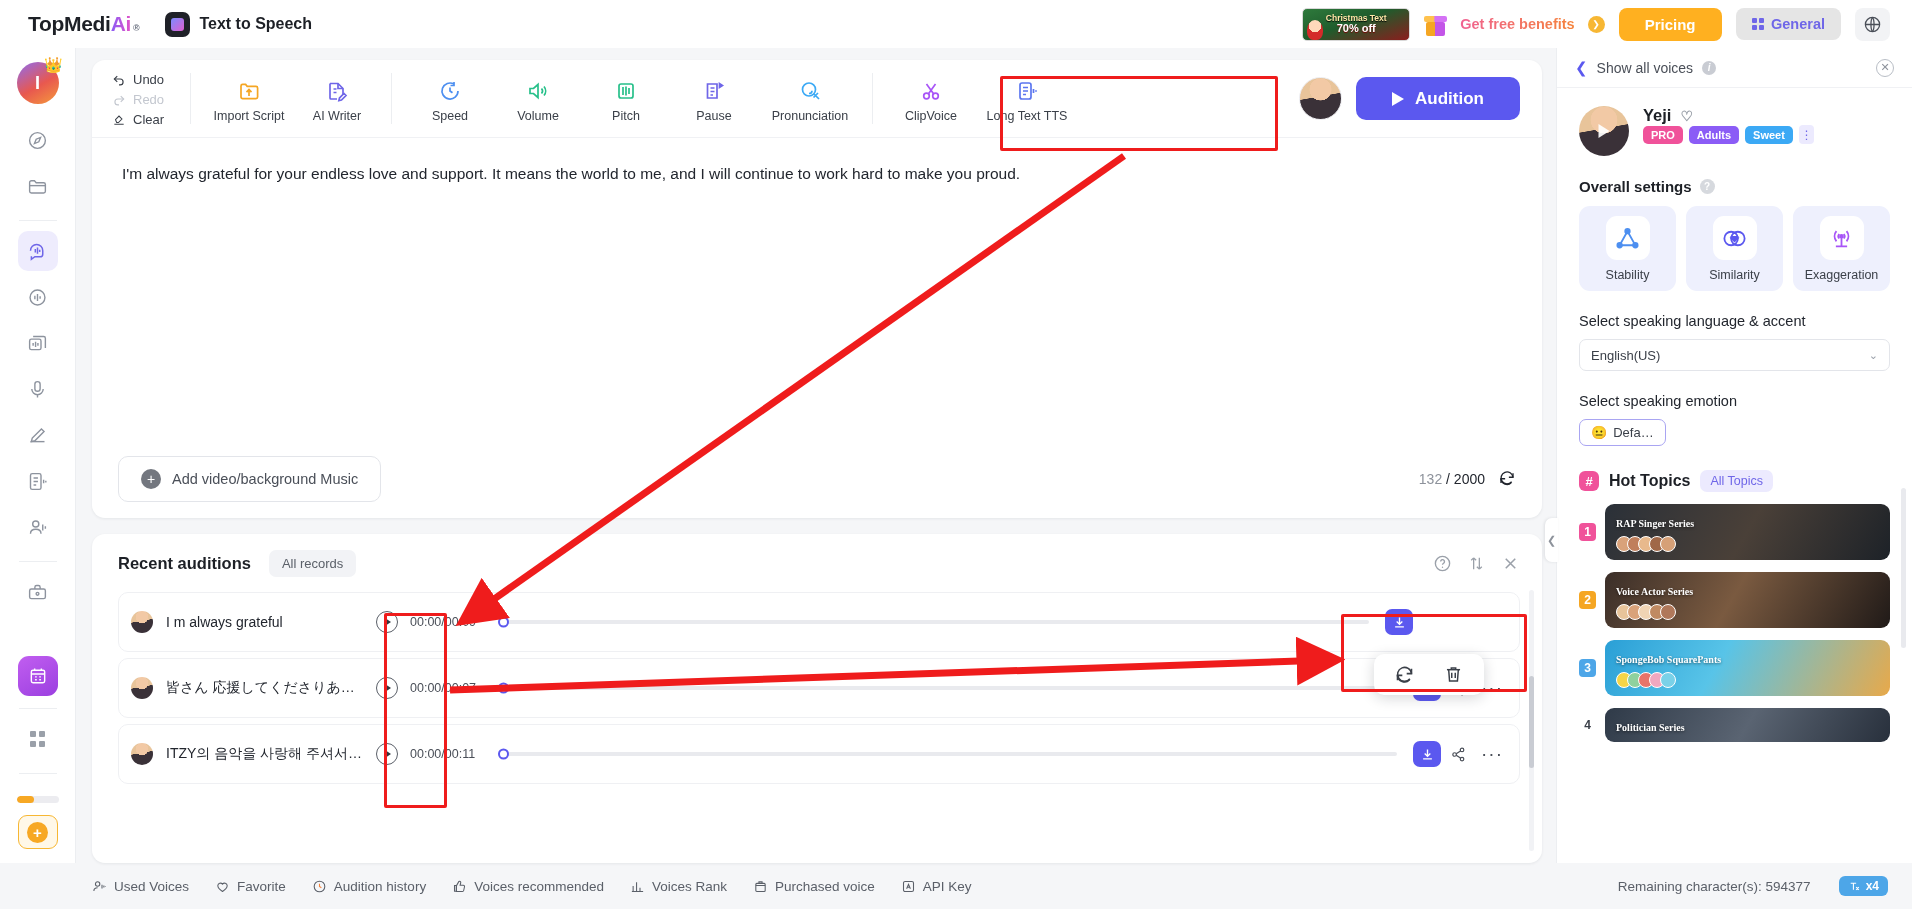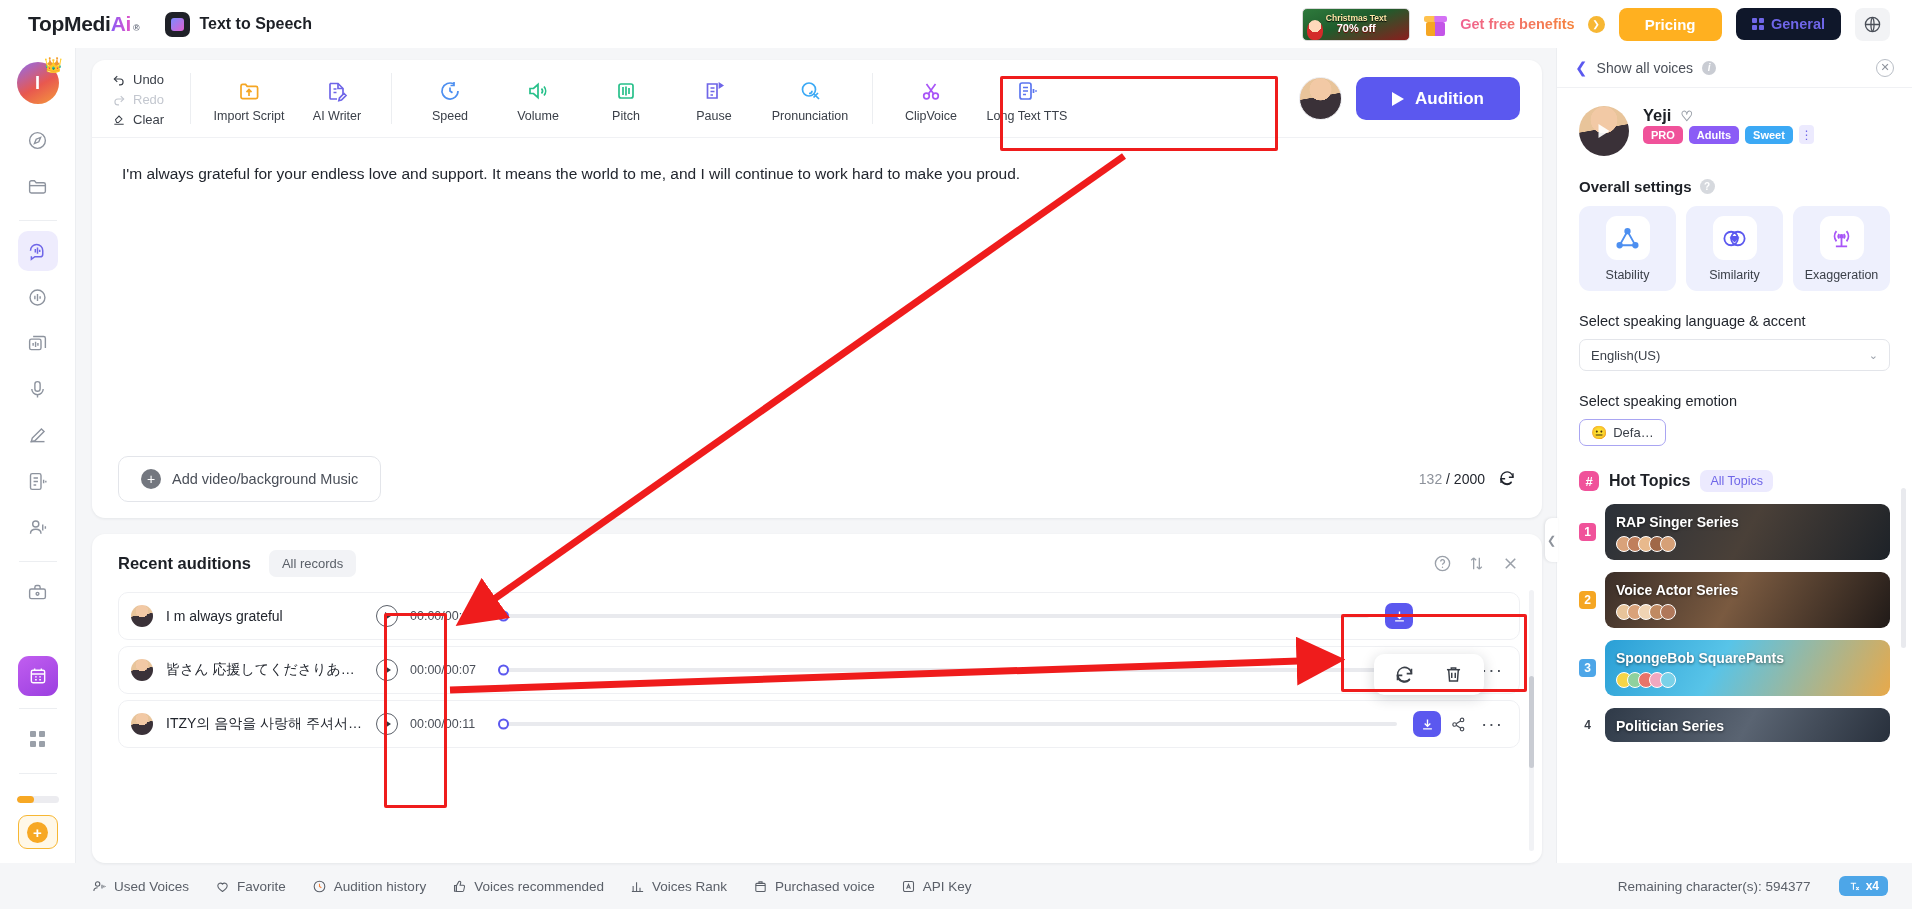--- a/index.html
+++ b/index.html
@@ -53,21 +53,21 @@
     background: linear-gradient(90deg,#f06292,#f5833a);
     -webkit-background-clip:text; background-clip:text; color:transparent; }
   .benefits-arrow { width:17px; height:17px; border-radius:50%; background:#f7b733;
     color:#fff; font-size:9px; display:flex; align-items:center; justify-content:center; }
 
   .pricing {
     background: #ffb020; color:#fff; font-size:15px; font-weight:700;
     padding: 8px 26px; border-radius:8px; border:none; cursor:pointer;
   }
   .general {
-    background:#0f172a; color:#6f66e8; font-size:14.5px; font-weight:600;
+    background:#e5e5e5; color:#6f66e8; font-size:14.5px; font-weight:600;
     padding: 8px 16px; border-radius:8px; border:none; display:flex; align-items:center; gap:7px; cursor:pointer;
   }
   .grid4 { display:grid; grid-template-columns:1fr 1fr; gap:2.5px; }
   .grid4 i { width:5px; height:5px; background:#6f66e8; border-radius:1px; display:block; }
   .globe-btn { width:35px; height:33px; border-radius:8px; background:#f2f3f5;
     display:flex; align-items:center; justify-content:center; border:none; cursor:pointer; }
 
   
   .body-wrap { flex:1; display:flex; min-height:0; }
 
@@ -154,21 +154,21 @@
     flex:1; min-height:0; display:flex; flex-direction:column; overflow:hidden; position:relative; }
   .aud-head { height:58px; display:flex; align-items:center; padding: 0 22px 0 26px; flex:none; }
   .aud-title { font-size:16.5px; font-weight:700; color:#1d2026; }
   .all-records { margin-left:18px; background:#f2f3f6; color:#5b6069; font-size:13px;
     padding:6px 13px; border-radius:7px; cursor:pointer; }
   .aud-head-ic { margin-left:auto; display:flex; align-items:center; gap:16px; color:#9aa0a9; }
   .aud-head-ic > span { cursor:pointer; display:flex; }
 
   .aud-list { flex:1; overflow:hidden; padding: 0 22px 0 26px; position:relative; }
   .aud-row {
-    display:flex; align-items:center; height:48px; border:1px solid #eff0f3; border-radius:10px;
+    display:flex; align-items:center; height:60px; border:1px solid #eff0f3; border-radius:10px;
     margin-bottom:6px; padding: 0 10px 0 12px; background:#fff;
   }
   .row-av { width:22px;height:22px;border-radius:50%;flex:none;
     background: radial-gradient(circle at 50% 28%, #f2c9a5 0 32%, transparent 33%),
                 linear-gradient(170deg,#e8c49a 0 45%,#3a3138 46% 100%); }
   .row-name { font-size:14px; color:#22262e; margin-left:13px; width:196px;
     white-space:nowrap; overflow:hidden; text-overflow:ellipsis; flex:none; }
   .row-play { width:22px;height:22px;border-radius:50%;border:1.4px solid #5a5f68; flex:none;
     display:flex; align-items:center; justify-content:center; cursor:pointer; margin-left:14px; }
   .row-play i { width:0;height:0;border-left:6px solid #32363d;border-top:4px solid transparent;border-bottom:4px solid transparent; margin-left:2px;}
@@ -253,21 +253,21 @@
   .hash { width:20px;height:20px;border-radius:6px;background:#f0529a;color:#fff;
     font-size:13px; font-weight:700; display:flex;align-items:center;justify-content:center;}
   .hot-title { font-size:16px; font-weight:700; color:#1d2026; }
   .all-topics { background:#eceafe; color:#6f66e8; font-size:12.5px; padding:4px 10px; border-radius:7px; cursor:pointer; }
 
   .topic-row { display:flex; align-items:center; gap:9px; margin-bottom:12px; }
   .rank { width:17px;height:18px;border-radius:4px;color:#fff;font-size:12px;font-weight:700;
     display:flex;align-items:center;justify-content:center; flex:none; }
   .rank.r4 { background:transparent; color:#3b4049; }
   .topic-card { flex:1; height:56px; border-radius:9px; position:relative; overflow:hidden; cursor:pointer; padding:9px 0 0 11px; }
-  .topic-name { font-size:14px; font-weight:700; color:#fff; text-shadow:0 1px 3px rgba(0,0,0,.55); position:relative; z-index:2; }
+  .topic-name { font-size:10px; font-weight:700; color:#fff; text-shadow:0 1px 3px rgba(0,0,0,.55); position:relative; z-index:2;font-family:Liberation Serif, serif; }
   .topic-faces { display:flex; margin-top:5px; position:relative; z-index:2; }
   .topic-faces i { width:16px;height:16px;border-radius:50%;border:1.4px solid #fff; margin-right:-5px; display:block; }
 
   .right-scrollbar { position:absolute; right:6px; top:400px; width:5px; height:160px; background:#e9eaee; border-radius:3px; }
 
   
   .bottombar { height:46px; background:#f5f6f8; display:flex; align-items:center;
     padding: 0 24px 0 92px; flex:none; }
   .bb-item { display:flex; align-items:center; gap:7px; font-size:13.5px; color:#5b6069; margin-right:26px; cursor:pointer; }
   .bb-right { margin-left:auto; display:flex; align-items:center; gap:28px; font-size:13.5px; color:#5b6069; }

